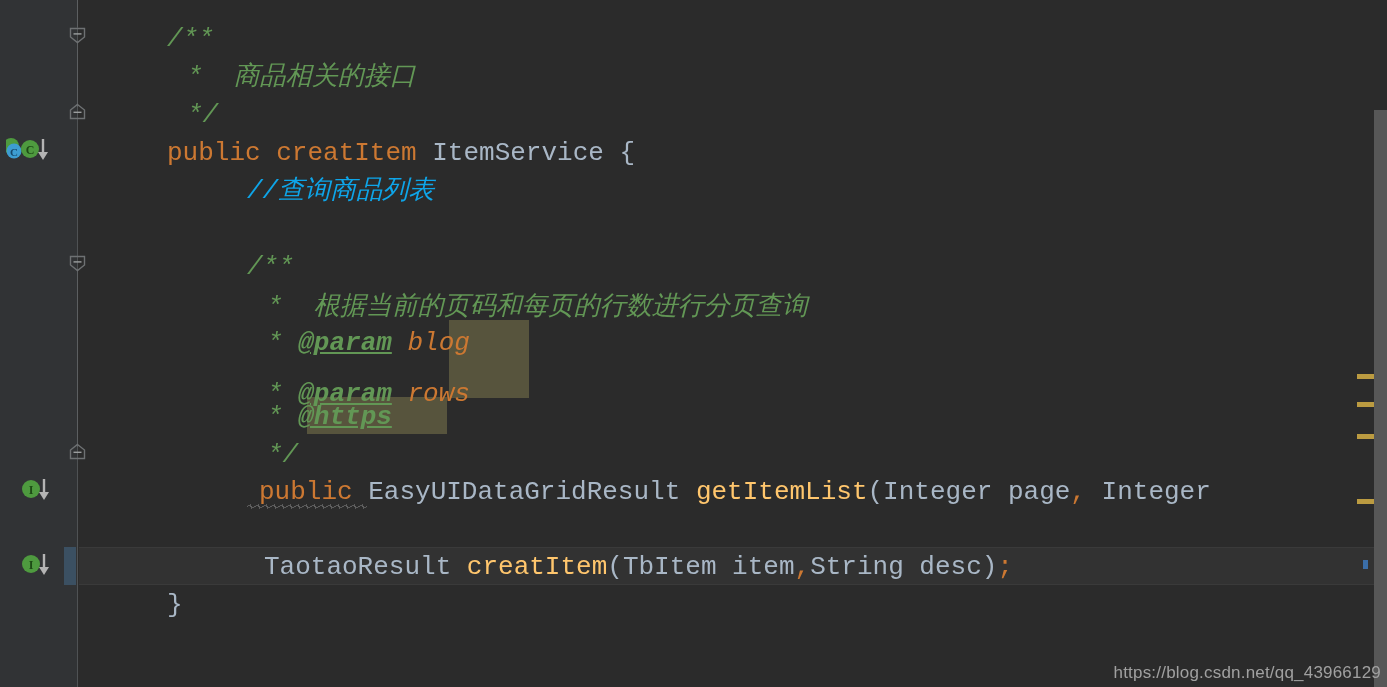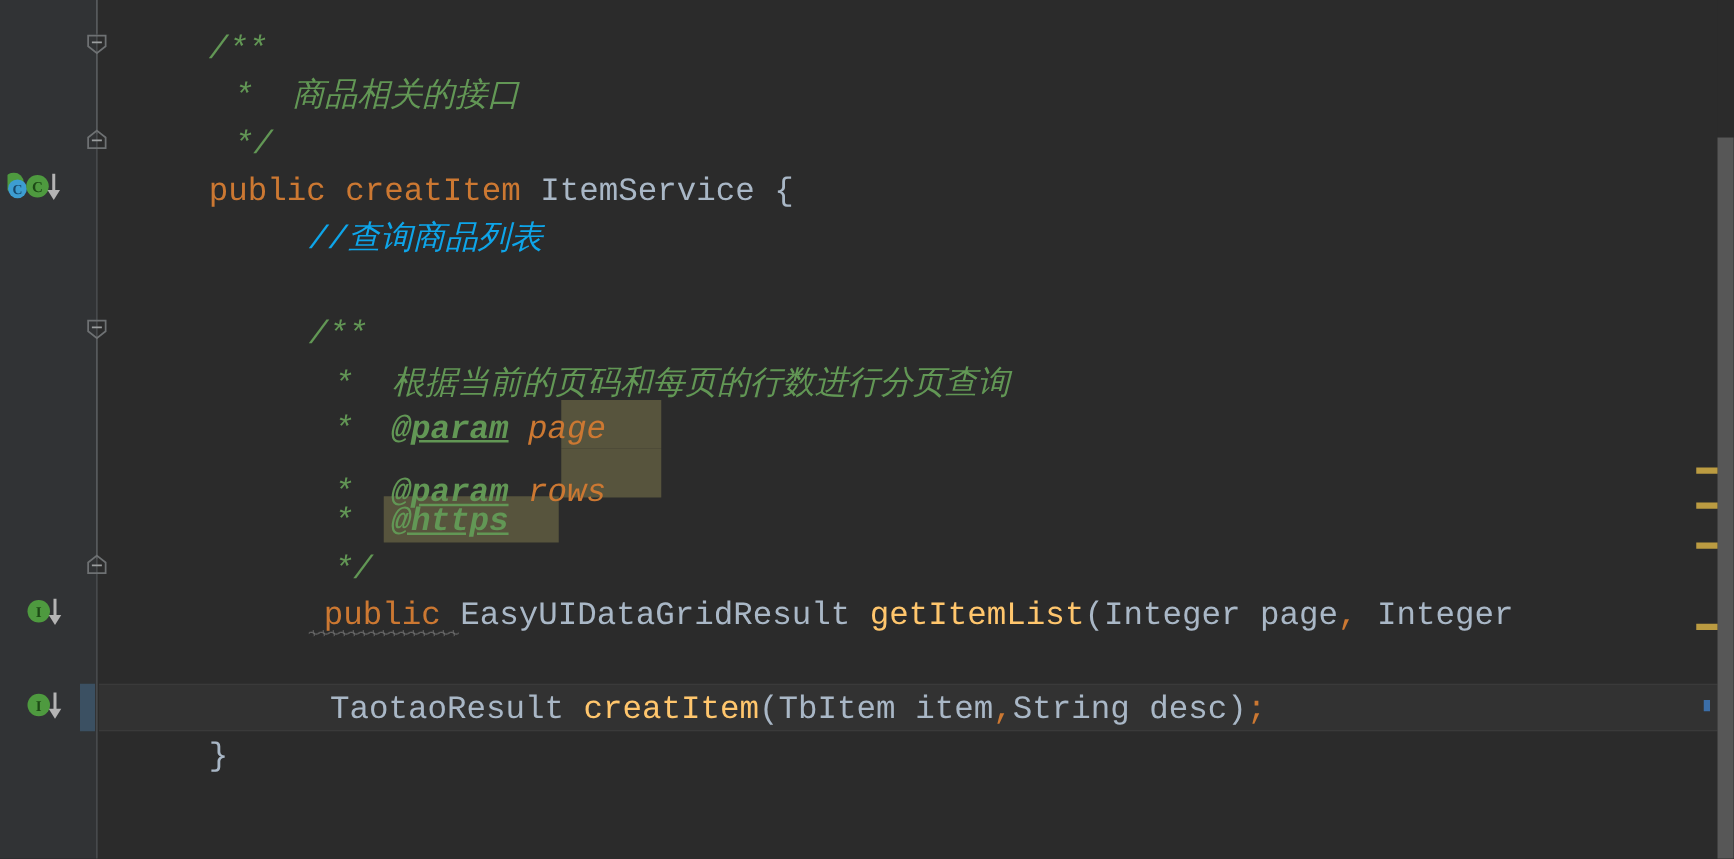--- a/index.html
+++ b/index.html
@@ -96,21 +96,21 @@
     width: 12px;
     height: 38px;
     background: #3b5062;
   }
 
   
   .kw        { color: #cc7832; }
   .plain     { color: #a9b7c6; }
   .cmt       { color: #629755; font-style: italic; }
   .cmt-line  { color: #0ea5e9; font-style: italic; }
-  .tag       { color: #629755; font-style: italic; font-weight: bold; text-decoration: underline; margin-left: 15px; }
+  .tag       { color: #629755; font-style: italic; font-weight: bold; text-decoration: underline; }
   .param-val { color: #cc7832; font-style: italic; }
   .method    { color: #ffc66d; }
 
   
   .hl-block {
     position: absolute;
     background: #57543d;
   }
 
   
@@ -239,21 +239,21 @@
         <div class="hl-block" style="left: 228px; top: 397px; width: 140px; height: 37px;"></div>
       </div>
     <div id="lines-host">
         <div class="line" style="top: 20px; left: 88px;"><span class="cmt">/**</span></div>
         <div class="line" style="top: 58px; left: 108px;"><span class="cmt">*  商品相关的接口</span></div>
         <div class="line" style="top: 96px; left: 108px;"><span class="cmt">*/</span></div>
         <div class="line" style="top: 134px; left: 88px;"><span class="kw">public creatItem </span><span class="plain">ItemService {</span></div>
         <div class="line" style="top: 172px; left: 168px;"><span class="cmt-line">//查询商品列表</span></div>
         <div class="line" style="top: 248px; left: 168px;"><span class="cmt">/**</span></div>
         <div class="line" style="top: 288px; left: 188px;"><span class="cmt">*  根据当前的页码和每页的行数进行分页查询</span></div>
-        <div class="line" style="top: 324px; left: 188px;"><span class="cmt">* </span><span class="tag">@param</span><span class="cmt"> </span><span class="param-val">page</span></div>
+        <div class="line" style="top: 324px; left: 188px;"><span class="cmt">* </span><span class="tag">@param</span><span class="cmt"> </span><span class="param-val">blog</span></div>
         <div class="line" style="top: 375px; left: 188px;"><span class="cmt">* </span><span class="tag">@param</span><span class="cmt"> </span><span class="param-val">rows</span></div>
         <div class="line" style="top: 398px; left: 188px;"><span class="cmt">* </span><span class="tag">@https</span></div>
         <div class="line" style="top: 436px; left: 188px;"><span class="cmt">*/</span></div>
         <div class="line" style="top: 473px; left: 180px;"><span class="kw">public </span><span class="plain">EasyUIDataGridResult </span><span class="method">getItemList</span><span class="plain">(Integer page</span><span class="kw">,</span><span class="plain"> Integer</span></div>
         <div class="line" style="top: 548px; left: 168px; margin-left: 17px;"><span class="plain">TaotaoResult </span><span class="method">creatItem</span><span class="plain">(TbItem item</span><span class="kw">,</span><span class="plain">String desc)</span><span class="kw">;</span></div>
         <div class="line" style="top: 586px; left: 88px;"><span class="plain">}</span></div>
       </div>
     <div id="wavy-host">
         <div class="wavy" style="left: 168px; top: 504px; width: 120px;"></div>
       </div>
@@ -262,13 +262,14 @@
   <div class="stripe-rail"></div>
   <div id="stripe-host">
       <div class="scroll-thumb" style="top: 110px; height: 577px;"></div>
       <div class="stripe-mark" style="top: 374px; background: rgb(187, 155, 65);"></div>
       <div class="stripe-mark" style="top: 402px; background: rgb(187, 155, 65);"></div>
       <div class="stripe-mark" style="top: 434px; background: rgb(187, 155, 65);"></div>
       <div class="stripe-mark" style="top: 499px; background: rgb(187, 155, 65);"></div>
       <div class="stripe-mark blue" style="top: 560px; background: rgb(59, 110, 168);"></div>
     </div>
 
+  <div class="watermark">https://blog.csdn.net/qq_43966129</div>
 </div>
 
 </body></html>

